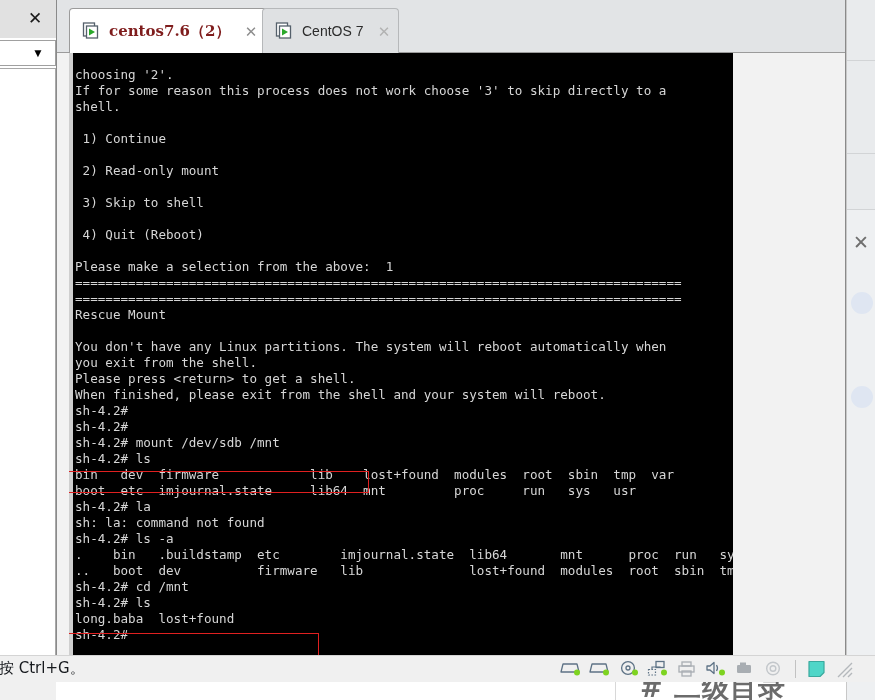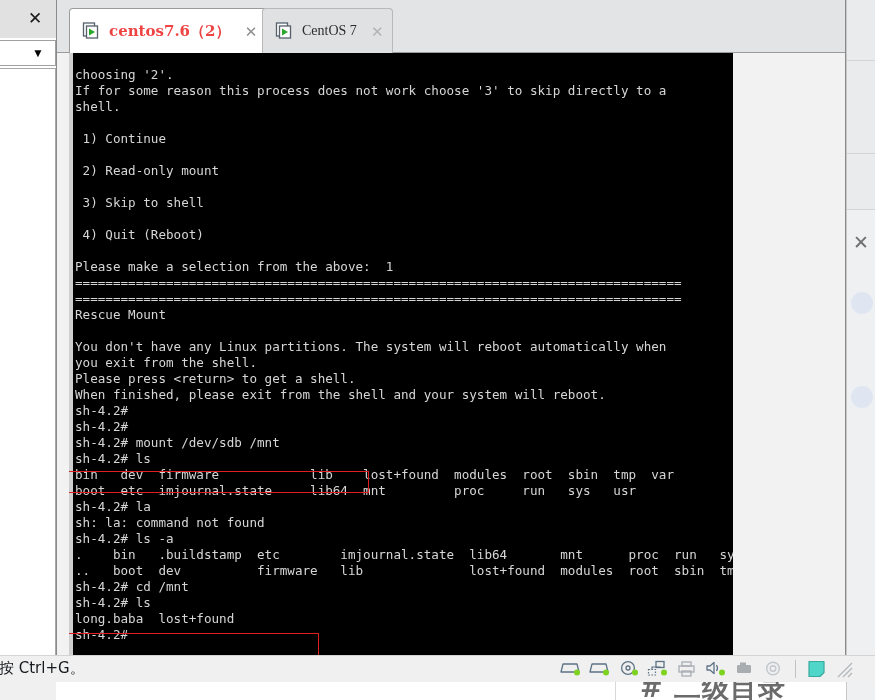--- a/index.html
+++ b/index.html
@@ -94,22 +94,22 @@
     border:1px solid #b6b8ba;border-bottom:none;
     border-radius:4px 4px 0 0;
   }
   .tab.active{background:#ffffff;border-color:#9b9b9b;}
   .tab.inactive{background:#dfe1e3;}
   .tab-icon{width:19px;height:18px;position:relative;flex:0 0 auto;margin-right:8px;}
   .tab-label{
     font-size:15px;color:#222;white-space:nowrap;
     font-family:"DejaVu Serif",serif;
   }
-  .tab.active .tab-label{font-weight:bold;color:#ef4444;text-align:center;}
-  .tab.inactive .tab-label{font-weight:normal;color:#2b2b2b;font-family:Liberation Serif, serif;font-size:14px;}
+  .tab.active .tab-label{font-weight:bold;color:#7f1d1d;text-align:center;}
+  .tab.inactive .tab-label{font-weight:normal;color:#2b2b2b;font-family:Liberation Sans, sans-serif;font-size:14px;}
   .tab-close{
     margin-left:12px;width:17px;height:17px;color:#8d8d8d;font-size:15px;
     line-height:17px;text-align:center;flex:0 0 auto;
   }
   .tab.inactive .tab-close{color:#b2b2b2;}
 
   
   #terminal{
     position:absolute;left:0;top:53px;width:664px;height:603px;
     background:#000000;overflow:hidden;margin-left:12px;

